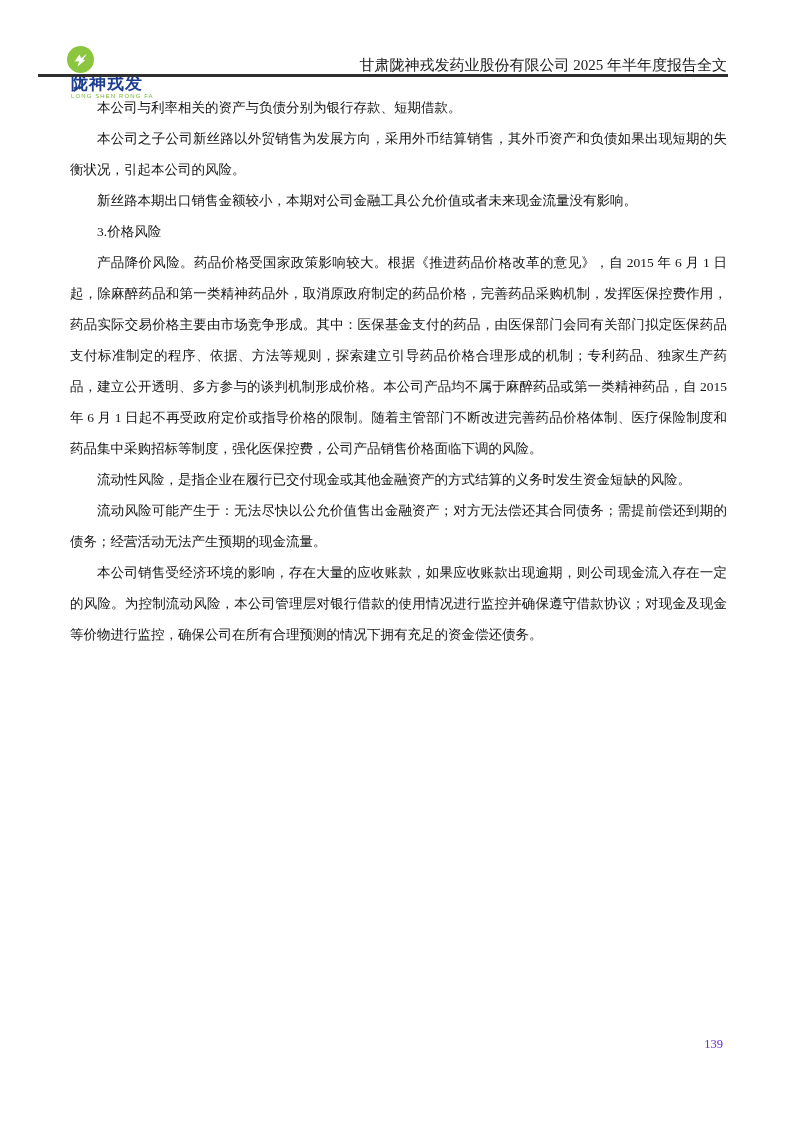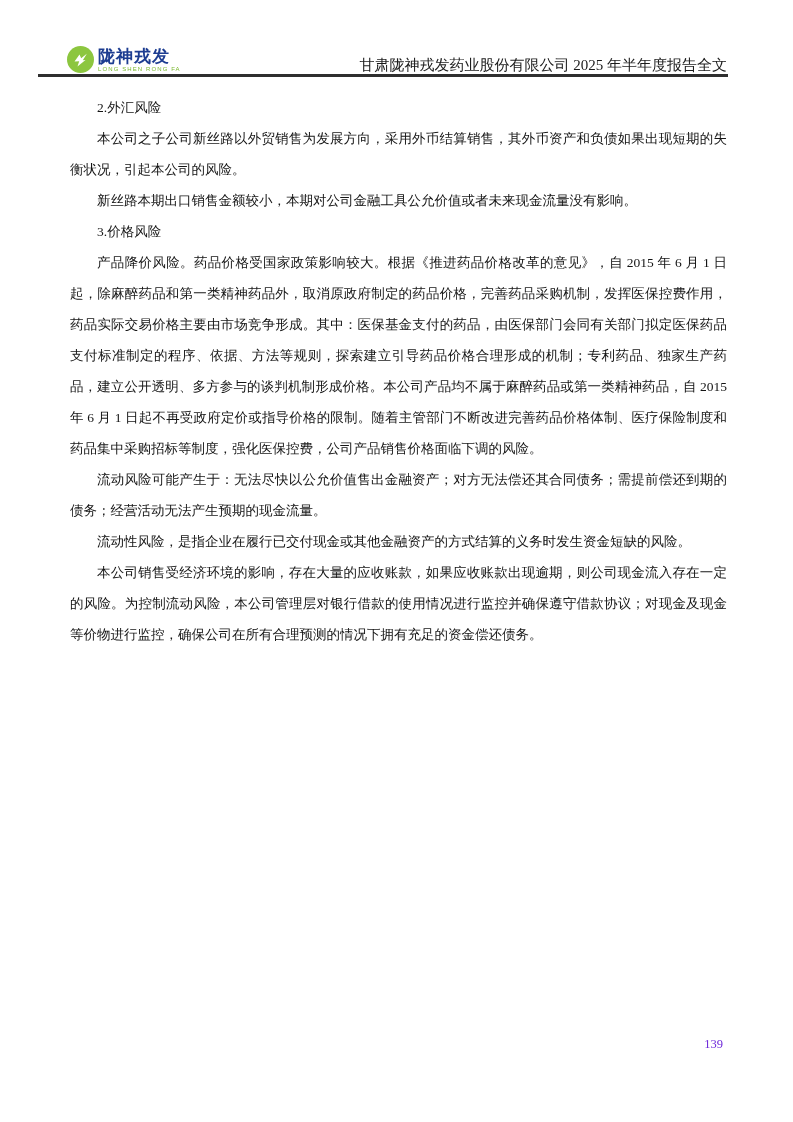--- a/index.html
+++ b/index.html
@@ -7,21 +7,21 @@
     position:relative;
     width:793px;height:1122px;
     background:#ffffff;
     margin:0 auto;
     font-family:"Liberation Serif","DejaVu Serif",serif;
     overflow:hidden;
   }
   
   .header-logo{
     position:absolute;left:67px;top:46px;
-    display:flex;align-items:flex-start;
+    display:flex;align-items:flex-start;flex-direction:column;
   }
   .logo-circle{
     width:27px;height:27px;border-radius:50%;
     display:flex;align-items:center;justify-content:center;
     flex:0 0 auto;
   }
   .logo-circle svg{width:27px;height:27px;display:block;}
   .logo-textblock{margin-left:4px;padding-top:2px;}
   .logo-cn{
     font-family:"Liberation Sans","DejaVu Sans",sans-serif;
@@ -73,25 +73,25 @@
       <div class="logo-cn" style="color:#1d3d91;">陇神戎发</div>
       <div class="logo-en" style="color:#7ab82e;">LONG SHEN RONG FA</div>
     </div>
   </div>
 
   <div class="header-title">甘肃陇神戎发药业股份有限公司 2025 年半年度报告全文</div>
 
   <div class="header-rule"></div>
 
   <div class="doc-body">
-      <p class="body">2.外汇风险</p>
+      <p class="body">本公司与利率相关的资产与负债分别为银行存款、短期借款。</p>
       <p class="body">本公司之子公司新丝路以外贸销售为发展方向，采用外币结算销售，其外币资产和负债如果出现短期的失衡状况，引起本公司的风险。</p>
       <p class="body">新丝路本期出口销售金额较小，本期对公司金融工具公允价值或者未来现金流量没有影响。</p>
       <p class="body">3.价格风险</p>
       <p class="body">产品降价风险。药品价格受国家政策影响较大。根据《推进药品价格改革的意见》，自 2015 年 6 月 1 日起，除麻醉药品和第一类精神药品外，取消原政府制定的药品价格，完善药品采购机制，发挥医保控费作用，药品实际交易价格主要由市场竞争形成。其中：医保基金支付的药品，由医保部门会同有关部门拟定医保药品支付标准制定的程序、依据、方法等规则，探索建立引导药品价格合理形成的机制；专利药品、独家生产药品，建立公开透明、多方参与的谈判机制形成价格。本公司产品均不属于麻醉药品或第一类精神药品，自 2015 年 6 月 1 日起不再受政府定价或指导价格的限制。随着主管部门不断改进完善药品价格体制、医疗保险制度和药品集中采购招标等制度，强化医保控费，公司产品销售价格面临下调的风险。</p>
+      <p class="body">流动性风险，是指企业在履行已交付现金或其他金融资产的方式结算的义务时发生资金短缺的风险。</p>
       <p class="body">流动风险可能产生于：无法尽快以公允价值售出金融资产；对方无法偿还其合同债务；需提前偿还到期的债务；经营活动无法产生预期的现金流量。</p>
-      <p class="body">流动性风险，是指企业在履行已交付现金或其他金融资产的方式结算的义务时发生资金短缺的风险。</p>
       <p class="body">本公司销售受经济环境的影响，存在大量的应收账款，如果应收账款出现逾期，则公司现金流入存在一定的风险。为控制流动风险，本公司管理层对银行借款的使用情况进行监控并确保遵守借款协议；对现金及现金等价物进行监控，确保公司在所有合理预测的情况下拥有充足的资金偿还债务。</p>
     </div>
 
   <div class="page-number">139</div>
 
 </div>
 
 </body></html>

